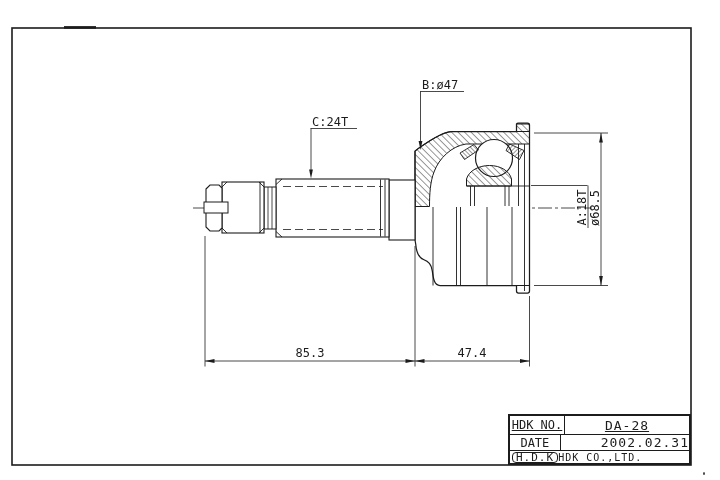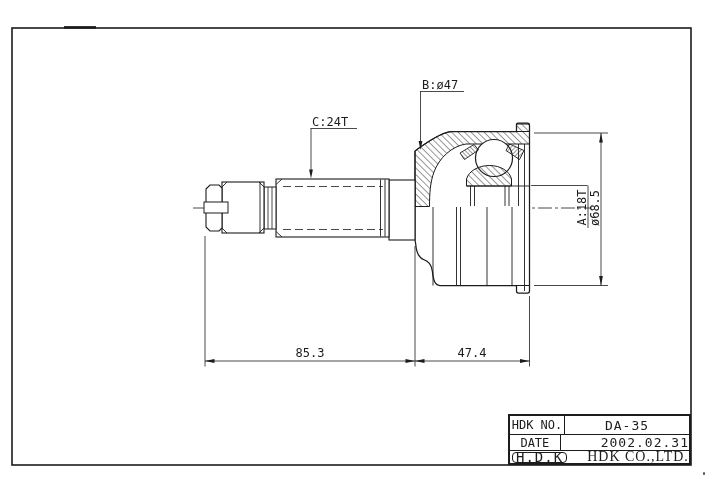--- a/index.html
+++ b/index.html
@@ -22,29 +22,29 @@
   .trow:last-child{border-bottom:none;}
   .tlabel{
     width:55px;box-sizing:border-box;border-right:1.5px solid #1c1c1c;
     display:flex;align-items:center;justify-content:center;
     font-size:12px;white-space:nowrap;
   }
   .tvalue{
     flex:1;display:flex;align-items:center;justify-content:center;
     font-size:13px;white-space:nowrap;letter-spacing:1px;
   }
-  .row1{height:19px;}
+  .row1{height:19px;text-decoration:underline;}
   .row2{height:16px;gap:40px;}
   .row3{height:12.5px;align-items:center;padding-left:2px;}
   .logo-box{
-    border:1.5px solid #1c1c1c;border-radius:4px;font-size:14px;
-    line-height:9.5px;padding:0 3px;margin-right:20px;letter-spacing:1px;
+    border:1.5px solid #1c1c1c;border-radius:4px;font-size:11px;
+    line-height:9.5px;padding:0 3px;margin-right:0;letter-spacing:1px;
     display:inline-block;
   }
-  .company{font-size:14px;letter-spacing:1px;font-family:Liberation Serif, serif;}
+  .company{font-size:10px;letter-spacing:1px;}
   .row3wrap{display:flex;align-items:center;height:100%;width:100%;}
   .speck{position:absolute;left:703px;top:472px;width:2px;height:3px;background:#444;border-radius:50%;}
 </style>
 </head>
 <body>
 
 <div class="canvas">
 
 <svg width="720" height="480" viewBox="0 0 720 480">
   <defs>
@@ -161,21 +161,21 @@
   <text class="dimtext" x="422" y="88.5">B:ø47</text>
   <text class="dimtext" text-anchor="middle" transform="translate(585.5,207.5) rotate(-90)">A:18T</text>
   <text class="dimtext" text-anchor="middle" transform="translate(599,208) rotate(-90)">ø68.5</text>
   <text class="dimtext" x="310" y="356.5" text-anchor="middle">85.3</text>
   <text class="dimtext" x="472" y="356.5" text-anchor="middle">47.4</text>
 </svg>
 
 <div class="tblock">
   <div class="trow row1">
     <div class="tlabel">HDK NO.</div>
-    <div class="tvalue">DA-35</div>
+    <div class="tvalue">DA-28</div>
   </div>
   <div class="trow row2">
     <div class="tlabel">DATE</div>
     <div class="tvalue">2002.02.31</div>
   </div>
   <div class="trow row3">
     <div class="row3wrap">
       <span class="logo-box">H.D.K</span>
       <span class="company">HDK CO.,LTD.</span>
     </div>

